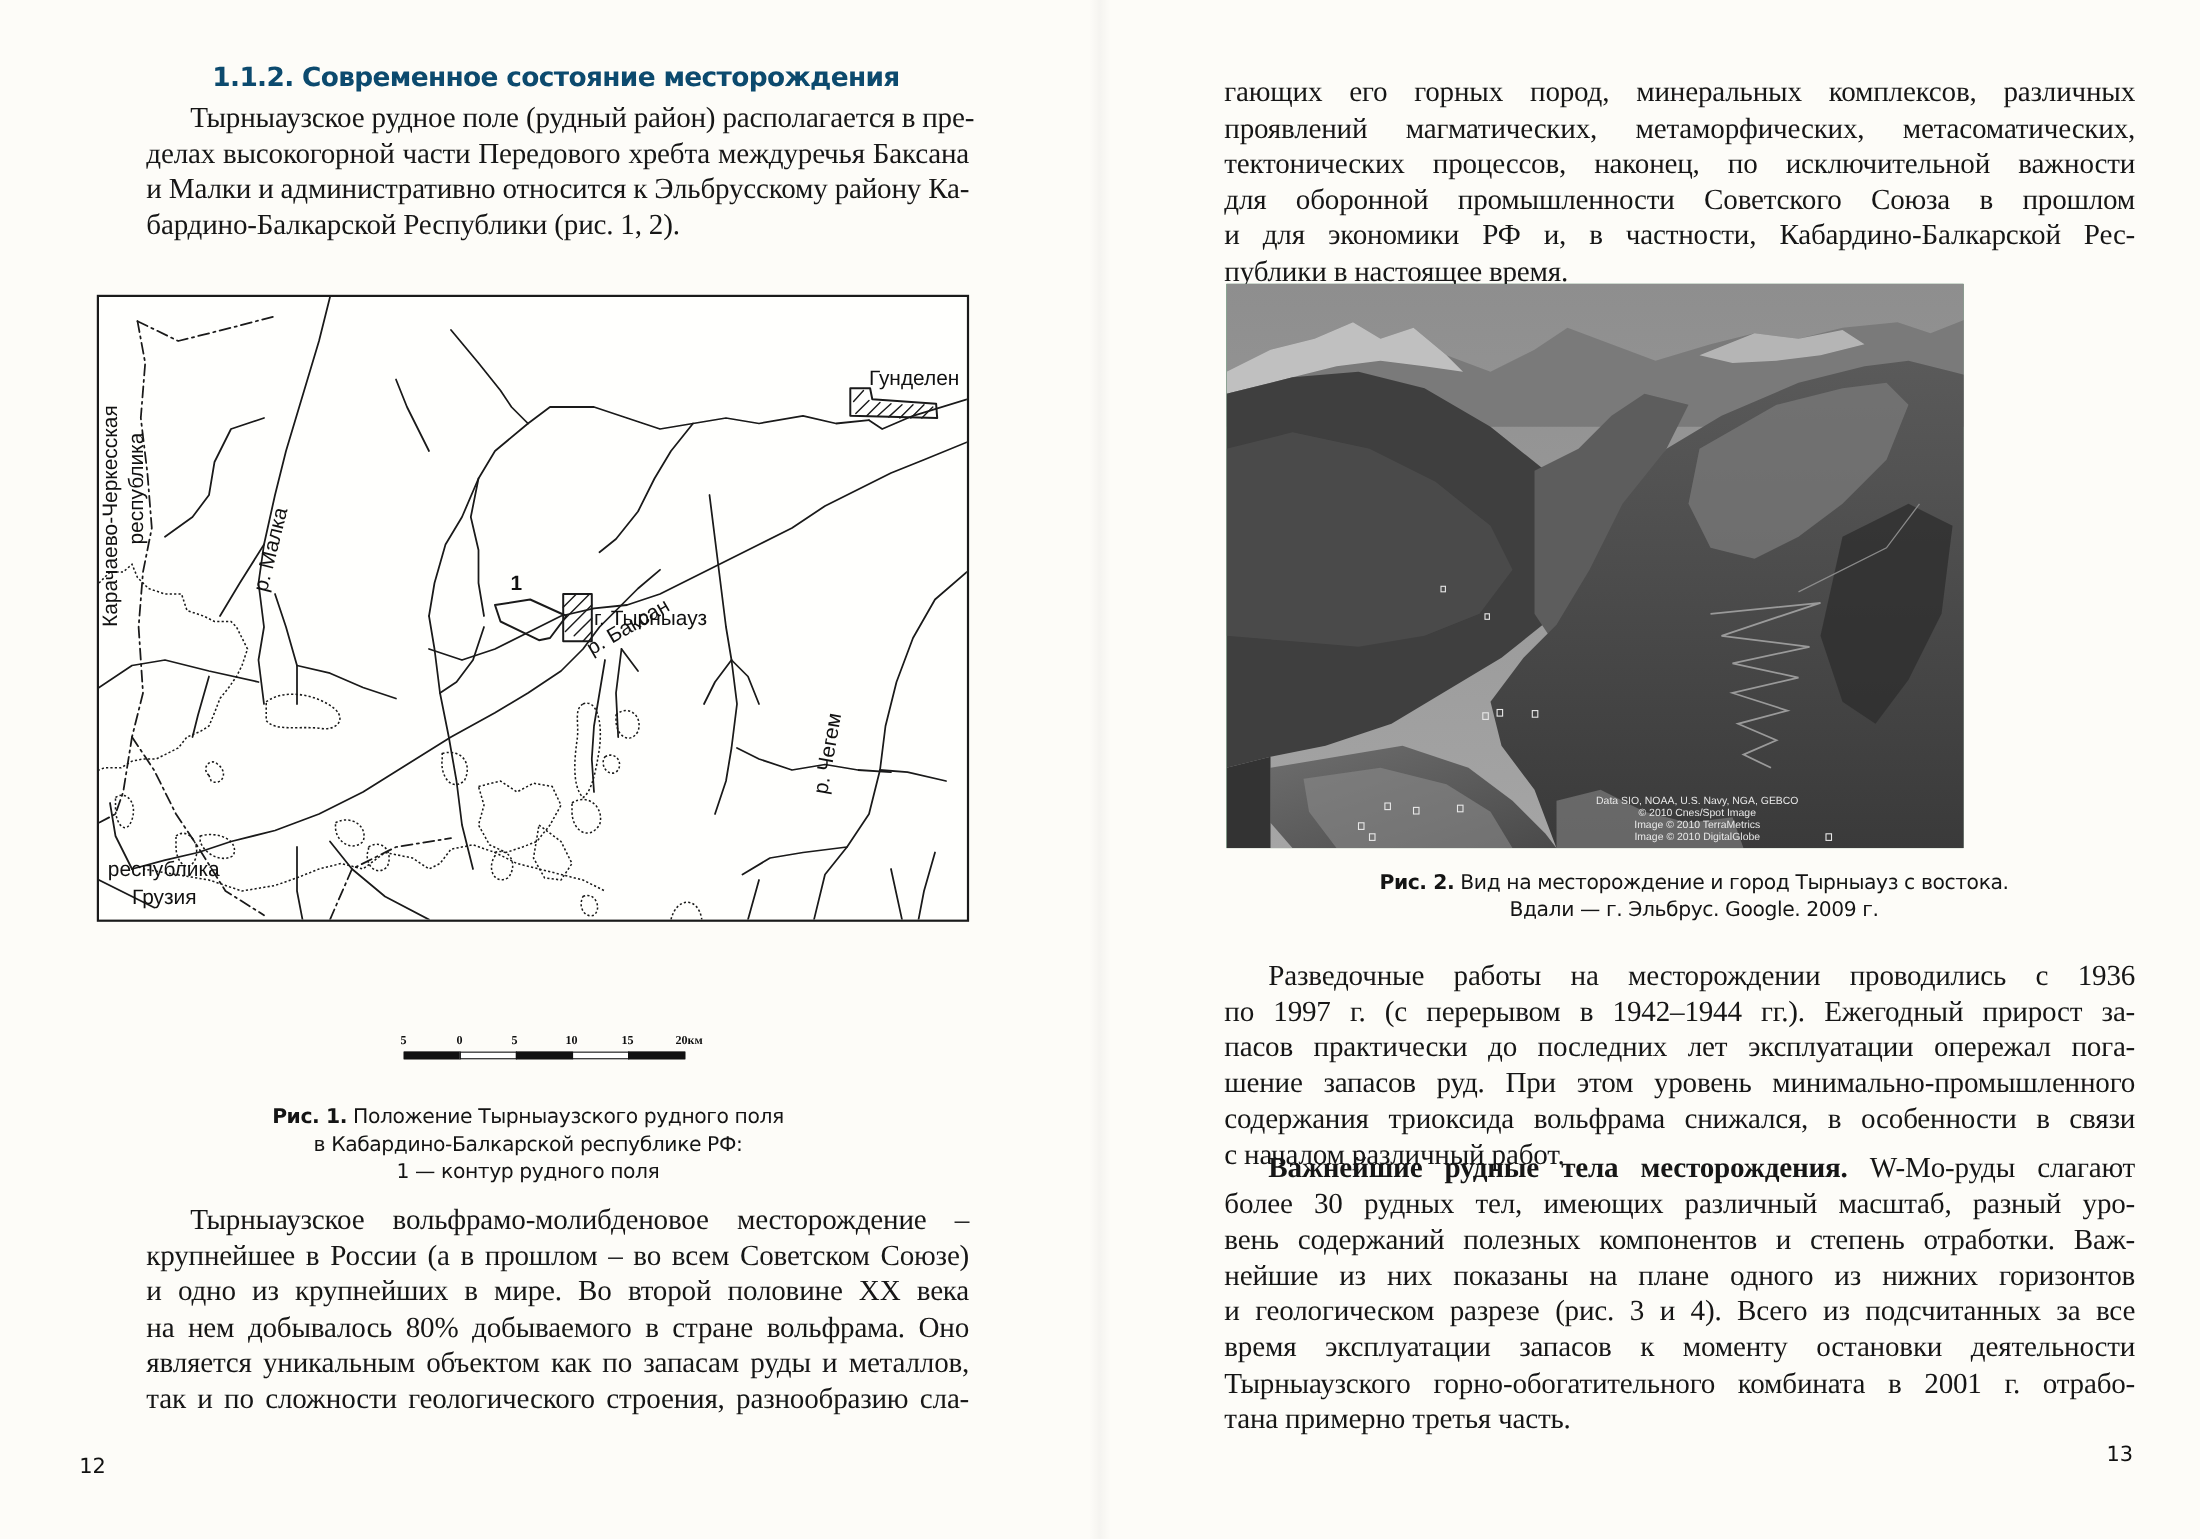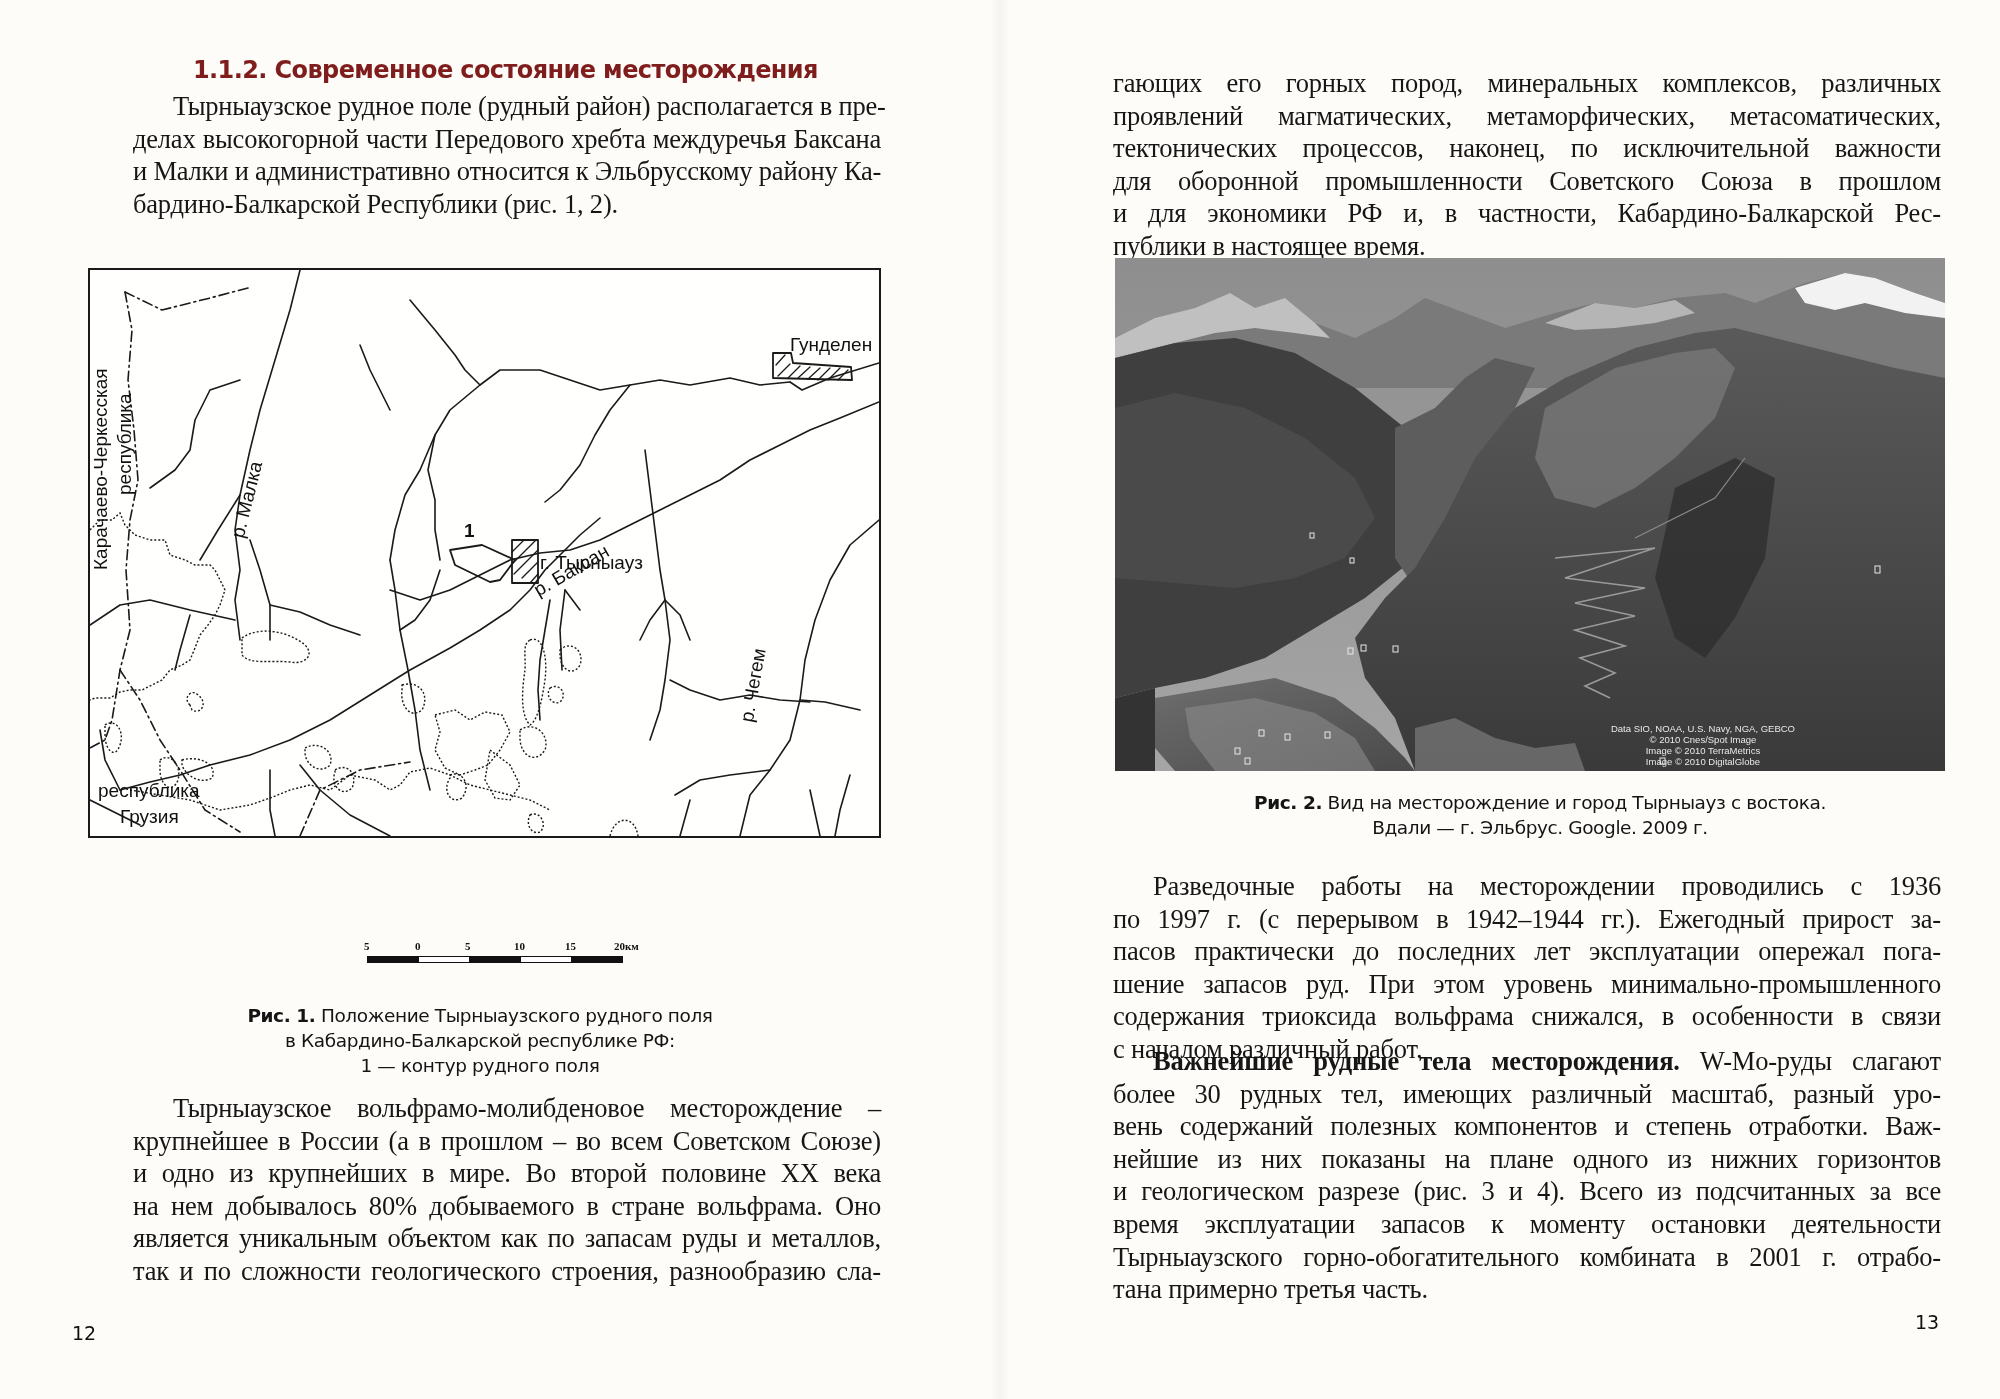--- a/index.html
+++ b/index.html
@@ -12,21 +12,21 @@
   .page { position: absolute; top: 0; height: 1399px; }
   .page-left { left: 0; width: 1000px; }
   .page-right { left: 1000px; width: 1000px; }
   .gutter {
     position: absolute; left: 990px; top: 0; width: 20px; height: 1399px;
     background: linear-gradient(to right, rgba(0,0,0,0) 0%, rgba(0,0,0,0.03) 50%, rgba(0,0,0,0) 100%);
   }
   .heading {
     position: absolute; left: 193px; top: 56px;
     font-family: "DejaVu Sans", sans-serif; font-weight: bold;
-    font-size: 24px; letter-spacing: -0.6px; color: #7f1d1d;
+    font-size: 24px; letter-spacing: -0.6px; color: #0c4a6e;
     white-space: nowrap;
   }
   .body-text {
     position: absolute;
     font-family: "Liberation Serif", serif;
     font-size: 26.5px; line-height: 32.6px;
     text-align: justify; color: #161616;
     letter-spacing: -0.2px;
   }
   .body-text .line { display: block; text-align: justify; text-align-last: justify; white-space: nowrap; }
@@ -62,21 +62,21 @@
   .caption {
     position: absolute; text-align: center;
     font-family: "DejaVu Sans", sans-serif; font-size: 18.5px;
     line-height: 25px; color: #141414; letter-spacing: -0.4px;
   }
   .caption b { font-weight: bold; }
   #fig1-caption { left: 200px; top: 1003px; width: 560px; text-align: center; }
   #fig2-caption { left: 1150px; top: 790px; width: 780px; }
 
   .photo {
-    position: absolute; left: 1115px; top: 258px; width: 830px; height: 513px;
+    position: absolute; left: 1115px; top: 258px; width: 670px; height: 513px;
     background: #14532d; overflow: hidden;
   }
   .photo svg { position: absolute; left: 0; top: 0; }
   .photo-attrib {
     position: absolute; right: 150px; bottom: 4px; text-align: center;
     font-family: "Liberation Sans", sans-serif; font-size: 9.5px; line-height: 11px;
     color: #e8e8e8; white-space: nowrap;
   }
 
   .page-number {

